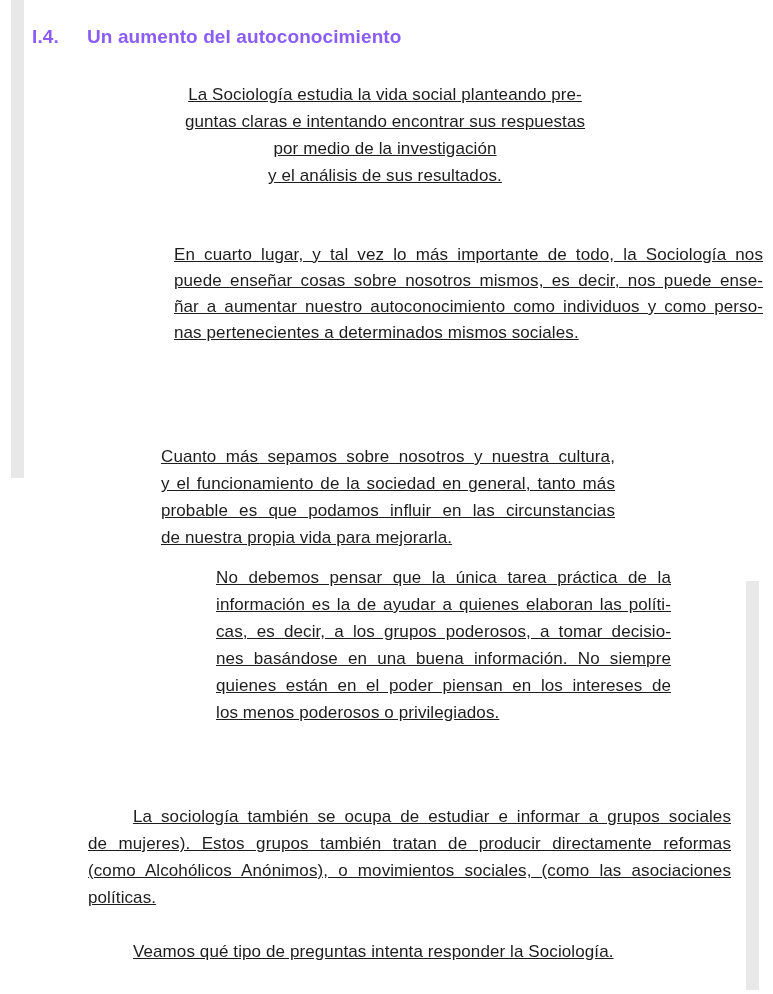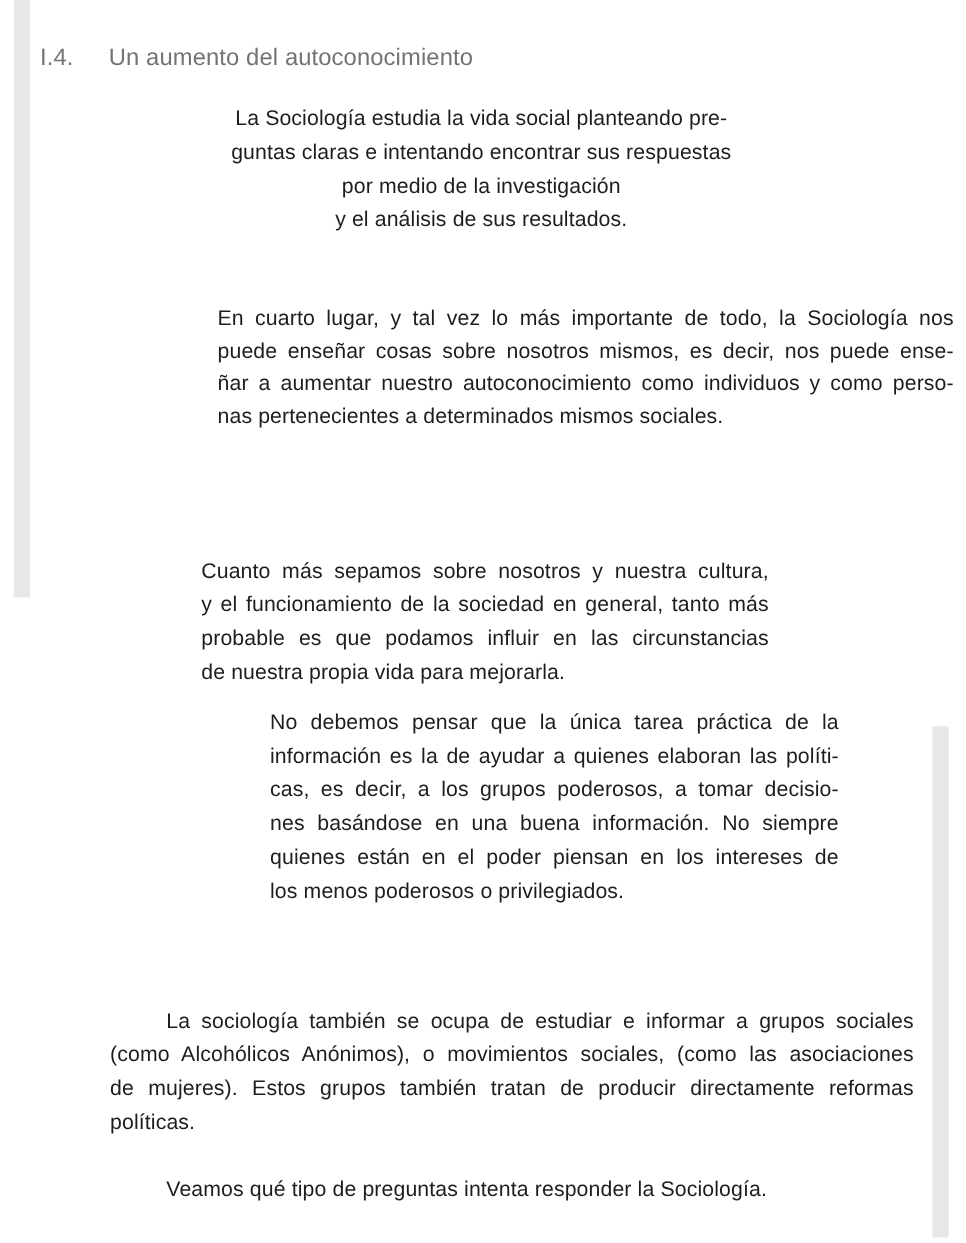--- a/index.html
+++ b/index.html
@@ -12,27 +12,27 @@
     overflow: hidden;
     -webkit-font-smoothing: antialiased;
   }
   .page { position: absolute; inset: 0; }
 
   .edge-bar { position: absolute; }
   .edge-bar.left  { left: 11px;  top: 0;     width: 13px; height: 478px; }
   .edge-bar.right { left: 746px; top: 581px; width: 13px; height: 409px; }
 
   .heading {
-    position: absolute; left: 32px; top: 35px;
-    font-size: 19px; font-weight: normal; line-height: 24px;
-    color: #737373; letter-spacing: 0.1px; white-space: nowrap;
+    position: absolute; left: 32px; top: 25px;
+    font-size: 19px; font-weight: bold; line-height: 24px;
+    color: #8b5cf6; letter-spacing: 0.1px; white-space: nowrap;
   }
   .heading .num { display: inline-block; width: 55px; }
 
-  .txt { position: absolute; font-size: 17px; letter-spacing: 0.1px; }
+  .txt { position: absolute; font-size: 17px; letter-spacing: 0.1px; text-decoration: underline; }
   .ln { display: block; }
 
   .quote {
     left: 100px; top: 81px; width: 570px;
     line-height: 27px; text-align: center;
   }
 
   .para-fourth   { left: 133px; top: 242px; width: 589px; line-height: 26px; margin-left: 41px; }
   .block-cuanto  { left: 161px; top: 404px; width: 454px; line-height: 27px; margin-top: 39px; }
   .block-nodeb   { left: 216px; top: 564px; width: 455px; line-height: 27px; }
@@ -80,20 +80,20 @@
     <span class="ln j">No debemos pensar que la única tarea práctica de la</span>
     <span class="ln j">información es la de ayudar a quienes elaboran las políti-</span>
     <span class="ln j">cas, es decir, a los grupos poderosos, a tomar decisio-</span>
     <span class="ln j">nes basándose en una buena información. No siempre</span>
     <span class="ln j">quienes están en el poder piensan en los intereses de</span>
     <span class="ln l">los menos poderosos o privilegiados.</span>
   </div>
 
   <div class="txt para-groups">
     <span class="ln j indent">La sociología también se ocupa de estudiar e informar a grupos sociales</span>
+    <span class="ln j">de mujeres). Estos grupos también tratan de producir directamente reformas</span>
     <span class="ln j">(como Alcohólicos Anónimos), o movimientos sociales, (como las asociaciones</span>
-    <span class="ln j">de mujeres). Estos grupos también tratan de producir directamente reformas</span>
     <span class="ln l">políticas.</span>
   </div>
 
   <div class="txt closing">Veamos qué tipo de preguntas intenta responder la Sociología.</div>
 
 </div>
 
 </body></html>

